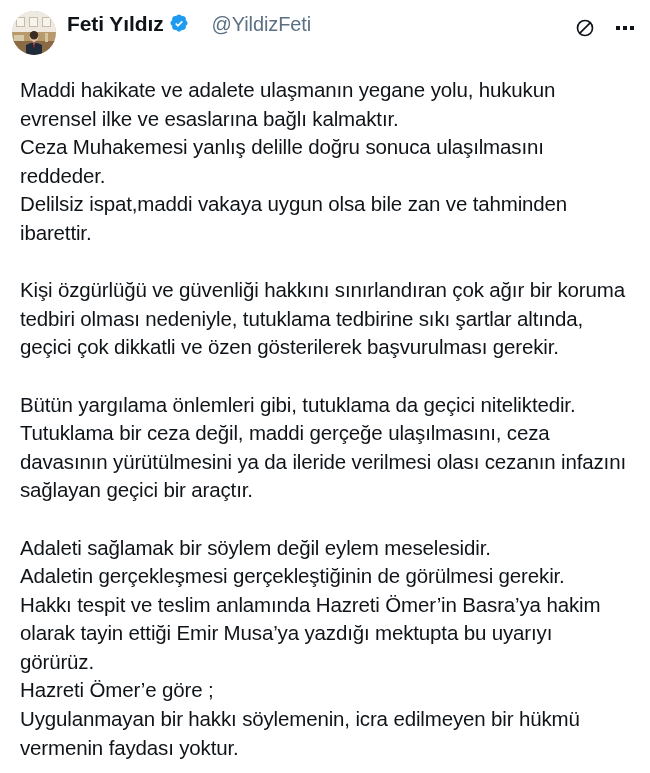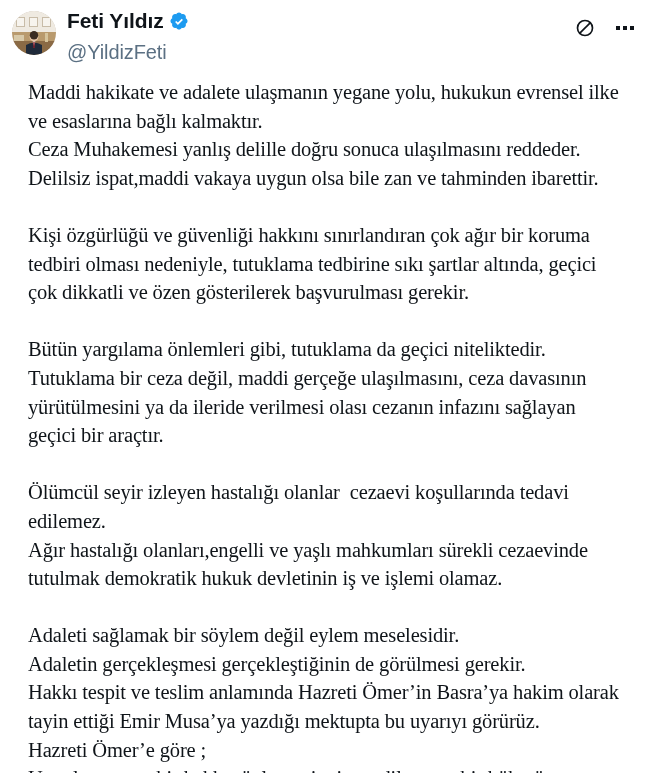--- a/index.html
+++ b/index.html
@@ -41,25 +41,24 @@
     flex: 0 0 44px;
     margin-top: 1px;
     background: #cfc6bb;
     position: relative;
   }
   .avatar svg { display: block; width: 44px; height: 44px; }
 
   .identity {
     margin-left: 11px;
     display: flex;
-    flex-direction: column;
+    flex-direction: row;
     justify-content: flex-start;
     padding-top: 0px;
     min-width: 0;
-    gap: 7px;
   }
 
   .name-row {
     display: flex;
     align-items: center;
     line-height: 1;
   }
 
   .display-name {
     font-size: 21px;
@@ -77,20 +76,21 @@
     display: inline-block;
   }
   .verified-badge svg { display: block; width: 20px; height: 20px; }
 
   .handle {
     font-size: 20px;
     color: #5b7083;
     margin-top: 3px;
     letter-spacing: -0.1px;
     white-space: nowrap;
+    margin-left: 23px;
   }
 
   .header-actions {
     position: absolute;
     top: 5px;
     right: 0px;
     display: flex;
     align-items: center;
     gap: 14px;
   }
@@ -126,23 +126,22 @@
     margin-top: 14px;
     font-size: 20.5px;
     line-height: 28.6px;
     color: #0f1419;
     letter-spacing: -0.15px;
     word-spacing: 0px;
     width: 624px;
   }
 
   .para {
-    margin: 16px;
+    margin: 8px;
     white-space: pre-wrap;
-    font-family: Liberation Serif, serif;
   }
 
   .para + .para {
     margin-top: 28.6px;
   }
 </style>
 </head>
 <body>
 
 <div class="post">
@@ -209,22 +208,20 @@
 
   </div>
 
   <div class="post-body">
     <p class="para">Maddi hakikate ve adalete ulaşmanın yegane yolu, hukukun evrensel ilke ve esaslarına bağlı kalmaktır.
 Ceza Muhakemesi yanlış delille doğru sonuca ulaşılmasını reddeder.
 Delilsiz ispat,maddi vakaya uygun olsa bile zan ve tahminden ibarettir.</p>
     <p class="para">Kişi özgürlüğü ve güvenliği hakkını sınırlandıran çok ağır bir koruma tedbiri olması nedeniyle, tutuklama tedbirine sıkı şartlar altında, geçici çok dikkatli ve özen gösterilerek başvurulması gerekir.</p>
     <p class="para">Bütün yargılama önlemleri gibi, tutuklama da geçici niteliktedir.
 Tutuklama bir ceza değil, maddi gerçeğe ulaşılmasını, ceza davasının yürütülmesini ya da ileride verilmesi olası cezanın infazını sağlayan geçici bir araçtır.</p>
-    <p class="para">Ölümcül seyir izleyen hastalığı olanlar  cezaevi koşullarında tedavi edilemez.
-Ağır hastalığı olanları,engelli ve yaşlı mahkumları sürekli cezaevinde tutulmak demokratik hukuk devletinin iş ve işlemi olamaz.</p>
     <p class="para">Adaleti sağlamak bir söylem değil eylem meselesidir.
 Adaletin gerçekleşmesi gerçekleştiğinin de görülmesi gerekir.
 Hakkı tespit ve teslim anlamında Hazreti Ömer’in Basra’ya hakim olarak tayin ettiği Emir Musa’ya yazdığı mektupta bu uyarıyı görürüz.
 Hazreti Ömer’e göre ;
 Uygulanmayan bir hakkı söylemenin, icra edilmeyen bir hükmü vermenin faydası yoktur.</p>
   </div>
 
 </div>
 
 </body></html>

